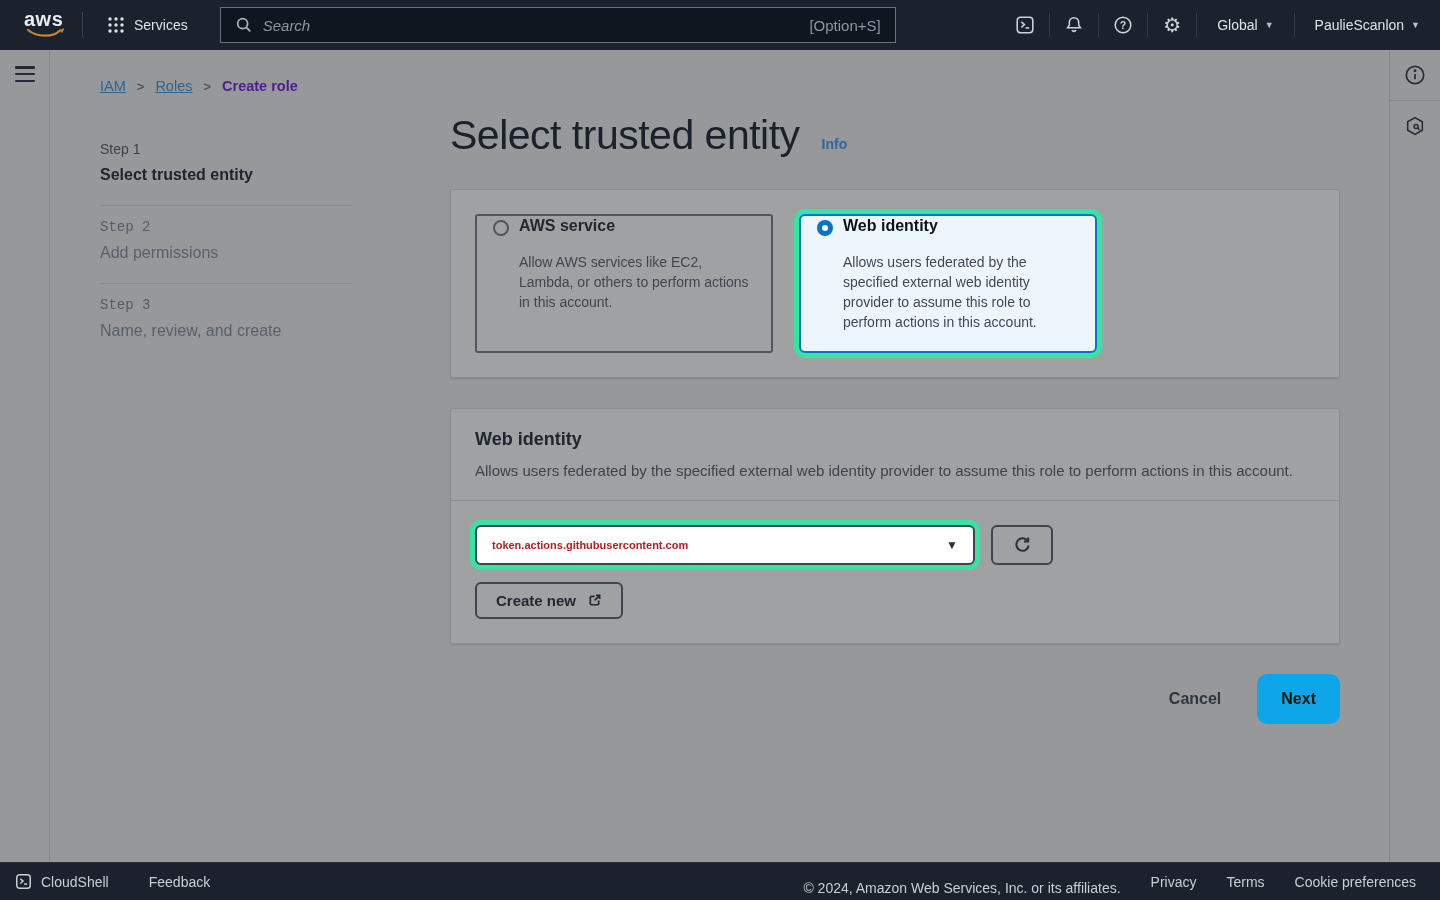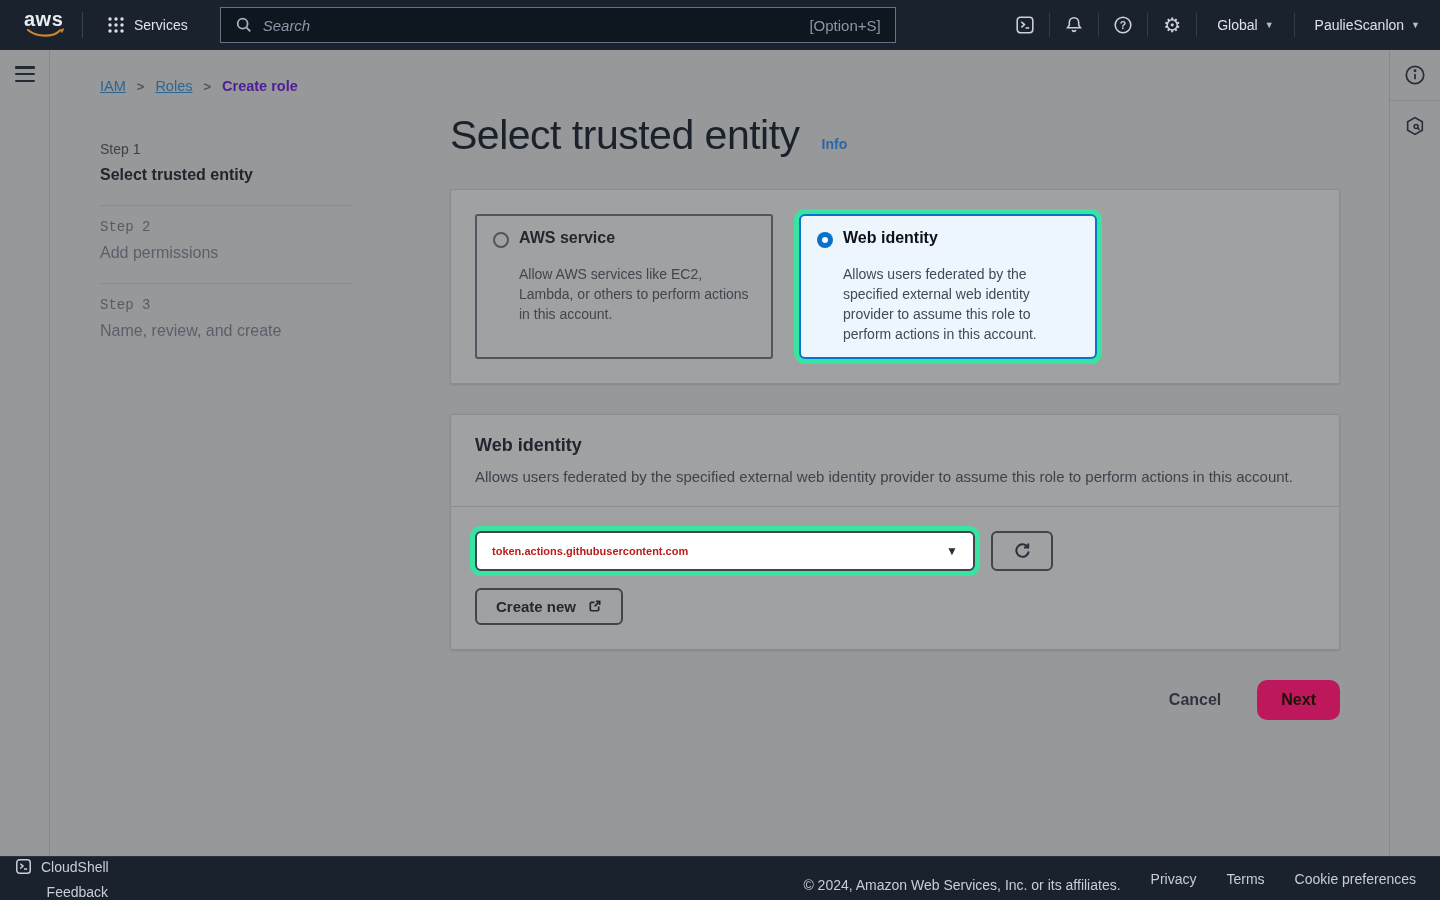--- a/index.html
+++ b/index.html
@@ -62,21 +62,21 @@
   .card { margin-top:30px; background:#a0a1a3; border:1px solid #8b8d90; border-radius:2px;
     box-shadow:0 1px 2px rgba(0,0,0,.12); }
   .card-header { padding:20px 24px 19px; border-bottom:1px solid #8b8d90; }
   .card-title { font-size:18px; font-weight:700; color:#20262e; }
   .card-desc { margin-top:10px; font-size:15px; line-height:21px; color:#3c434b; max-width:830px; }
   .card-body { padding:24px; }
 
   
   .tiles { display:flex; gap:26px; }
   .tile { width:298px; min-height:139px; border:2px solid #50565f; border-radius:3px;
-    padding:13px 16px; display:flex; gap:10px; cursor:pointer; }
+    padding:1px 16px; display:flex; gap:10px; cursor:pointer; }
   .tile-title { font-size:16px; font-weight:700; color:#23282f; }
   .tile-desc { margin-top:17px; font-size:14px; line-height:20px; color:#40464e; }
   .tile.selected { background:#eef6fd; border-color:#0b72cf; border-radius:6px; }
   .tile.selected .tile-title { color:#0d1117; }
   .tile.selected .tile-desc { color:#3f4a57; }
   .radio { flex:0 0 16px; width:16px; height:16px; margin-top:3px; border:2px solid #50565f; border-radius:50%; position:relative; }
   .radio.sel { border:none; background:#0872c8; }
   .radio.sel::after { content:''; position:absolute; left:5px; top:5px; width:6px; height:6px; background:#f4fafe; border-radius:50%; }
   .hl-ring { box-shadow:0 0 0 5px #38e4a2; }
 
@@ -89,27 +89,27 @@
   .select-caret { font-size:12px; color:#2b3038; }
   .refresh-btn { margin-left:16px; width:62px; height:40px; border:2px solid #3f444d; border-radius:6px;
     display:flex; align-items:center; justify-content:center; color:#2b313a; cursor:pointer; background:transparent; }
   .create-new { margin-top:17px; height:37px; padding:0 19px; border:2px solid #3f444d; border-radius:6px;
     display:inline-flex; align-items:center; gap:11px; font-weight:700; font-size:15px; color:#23282f;
     background:transparent; cursor:pointer; font-family:"Liberation Sans", sans-serif; }
 
   
   .actions { margin-top:30px; width:890px; display:flex; justify-content:flex-end; align-items:center; gap:36px; }
   .btn-cancel { font-size:16px; font-weight:700; color:#2e353f; cursor:pointer; }
-  .btn-next { background:#be185d; border:none; border-radius:10px; height:40px; padding:0 24px;
+  .btn-next { background:#0ea5e9; border:none; border-radius:10px; height:50px; padding:0 24px;
     font-size:16px; font-weight:700; color:#1c1405; cursor:pointer; font-family:"Liberation Sans", sans-serif; }
 
   
   .footer { flex:0 0 38px; background:#1a222d; border-top:1px solid #2b323c; display:flex; align-items:center;
     color:#c9ced4; font-size:14px; }
-  .foot-left { display:flex; align-items:center; margin-left:14px; gap:8px;flex-direction:column; }
+  .foot-left { display:flex; align-items:center; margin-left:14px; gap:8px; }
   .foot-item { cursor:pointer; display:flex; align-items:center; gap:8px; }
   .foot-feedback { margin-left:32px; cursor:pointer; }
   .foot-right { margin-left:auto; display:flex; align-items:center; gap:30px; margin-right:24px; }
   .foot-copy { color:#c9ced4;margin-top:12px; }
   .foot-link { cursor:pointer; }
 
   svg { display:block; }
 </style>
 </head>
 <body>

